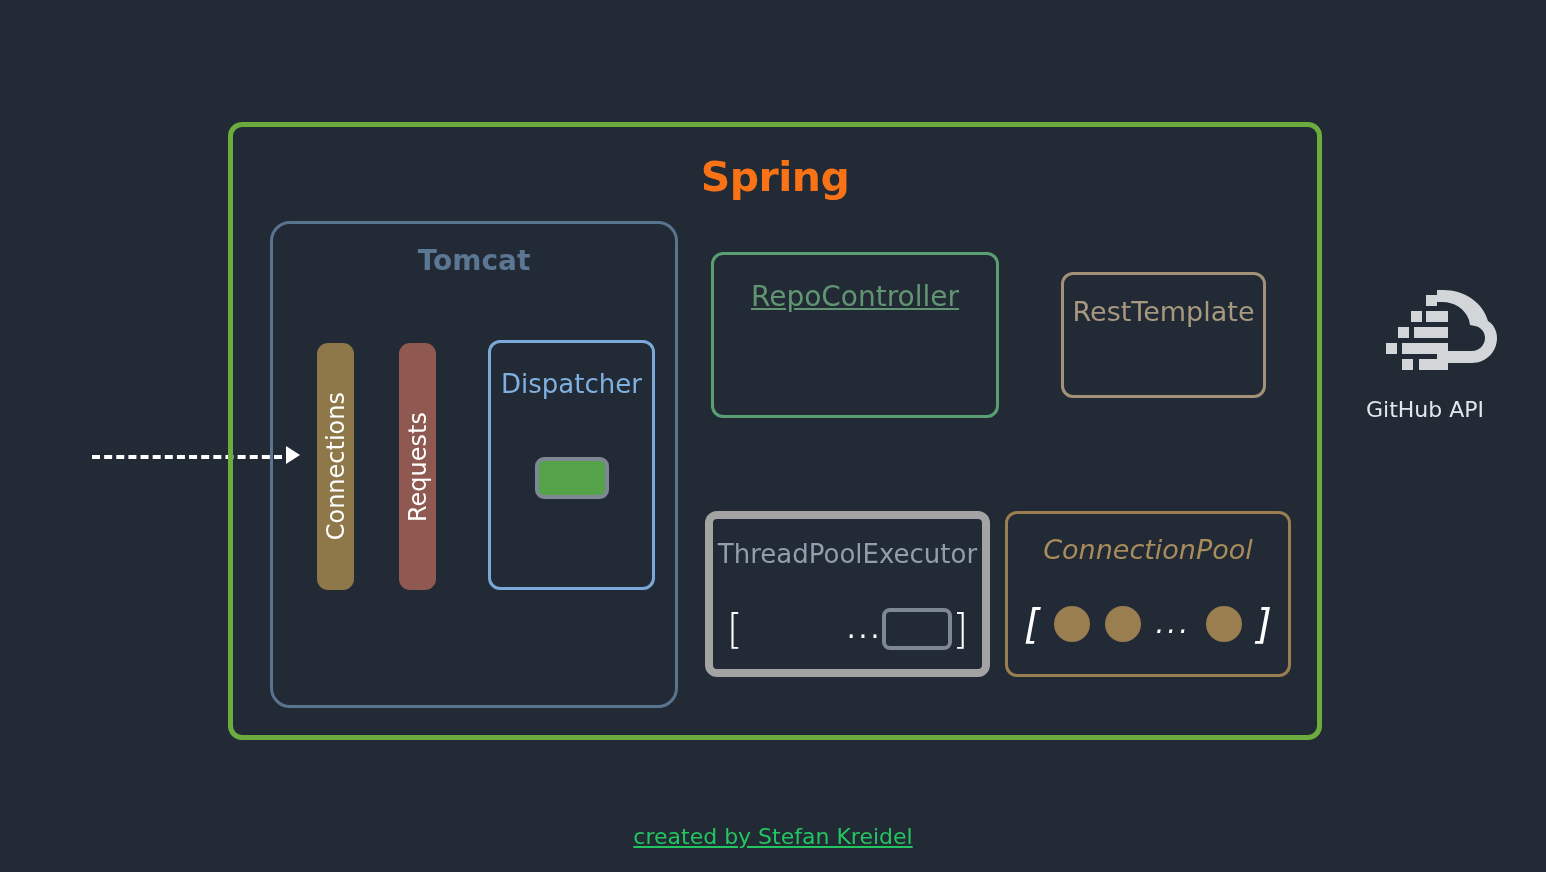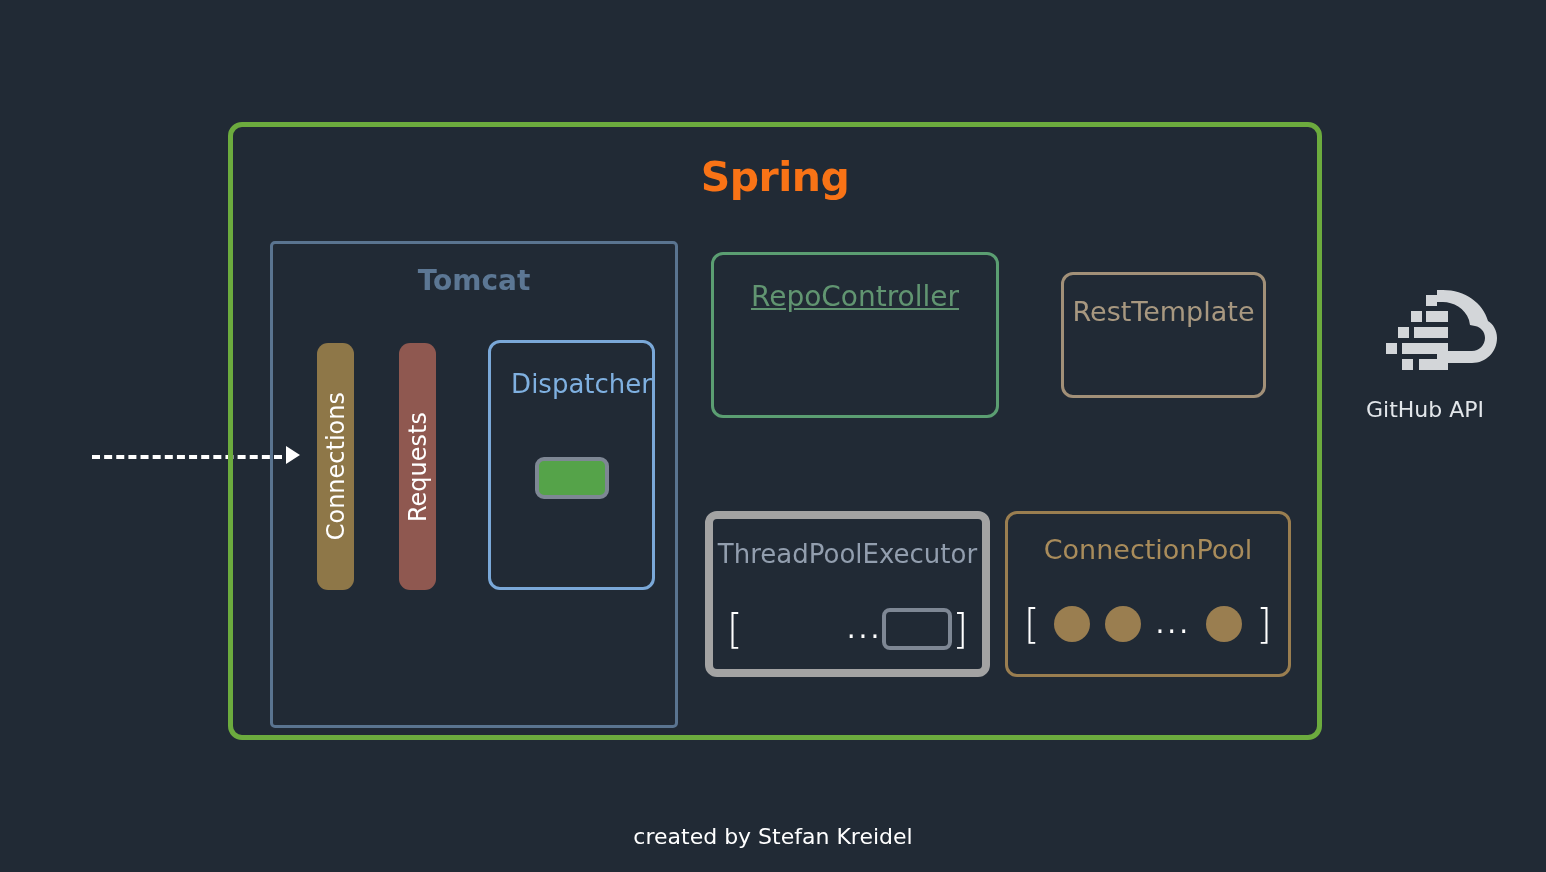--- a/index.html
+++ b/index.html
@@ -45,23 +45,22 @@
   }
 
   
   .tomcat-box {
     position: absolute;
     left: 270px;
     top: 221px;
     width: 408px;
     height: 487px;
     border: 3px solid #5a7490;
-    border-radius: 5px;
-    box-sizing: border-box;
-    margin-top: 20px;
+    border-radius: 20px;
+    box-sizing: border-box;
   }
   .tomcat-title {
     position: absolute;
     left: 0;
     right: 0;
     top: 20px;
     text-align: center;
     font-size: 28px;
     font-weight: bold;
     color: #5c7794;
@@ -106,21 +105,21 @@
     height: 250px;
     border: 3px solid #7aa8d8;
     border-radius: 12px;
     box-sizing: border-box;
   }
   .dispatcher-title {
     position: absolute;
     left: 0;
     right: 0;
     top: 24px;
-    text-align: right;
+    text-align: center;
     font-size: 26px;
     line-height: 1.35;
     color: #7fb0e0;
   }
   .green-chip {
     position: absolute;
     left: 50%;
     transform: translateX(-50%);
     top: 114px;
     width: 74px;
@@ -228,20 +227,21 @@
   
   .cp-box {
     position: absolute;
     left: 1005px;
     top: 511px;
     width: 286px;
     height: 166px;
     border: 3px solid #9a7e50;
     border-radius: 12px;
     box-sizing: border-box;
+    font-style: italic;
   }
   .cp-title {
     position: absolute;
     left: 0;
     right: 0;
     top: 20px;
     text-align: center;
     font-size: 27px;
     color: #a98c5b;
   }
@@ -301,21 +301,22 @@
   }
 
   
   .footer {
     position: absolute;
     left: 0;
     right: 0;
     top: 824px;
     text-align: center;
     font-size: 22px;
-    color: #ffffff;
+    color: #22c55e;
+    text-decoration: underline;
   }
 </style>
 </head>
 <body>
 
 <div class="stage">
 
   <div class="arrow-line"></div>
   <div class="arrow-head"></div>
 

